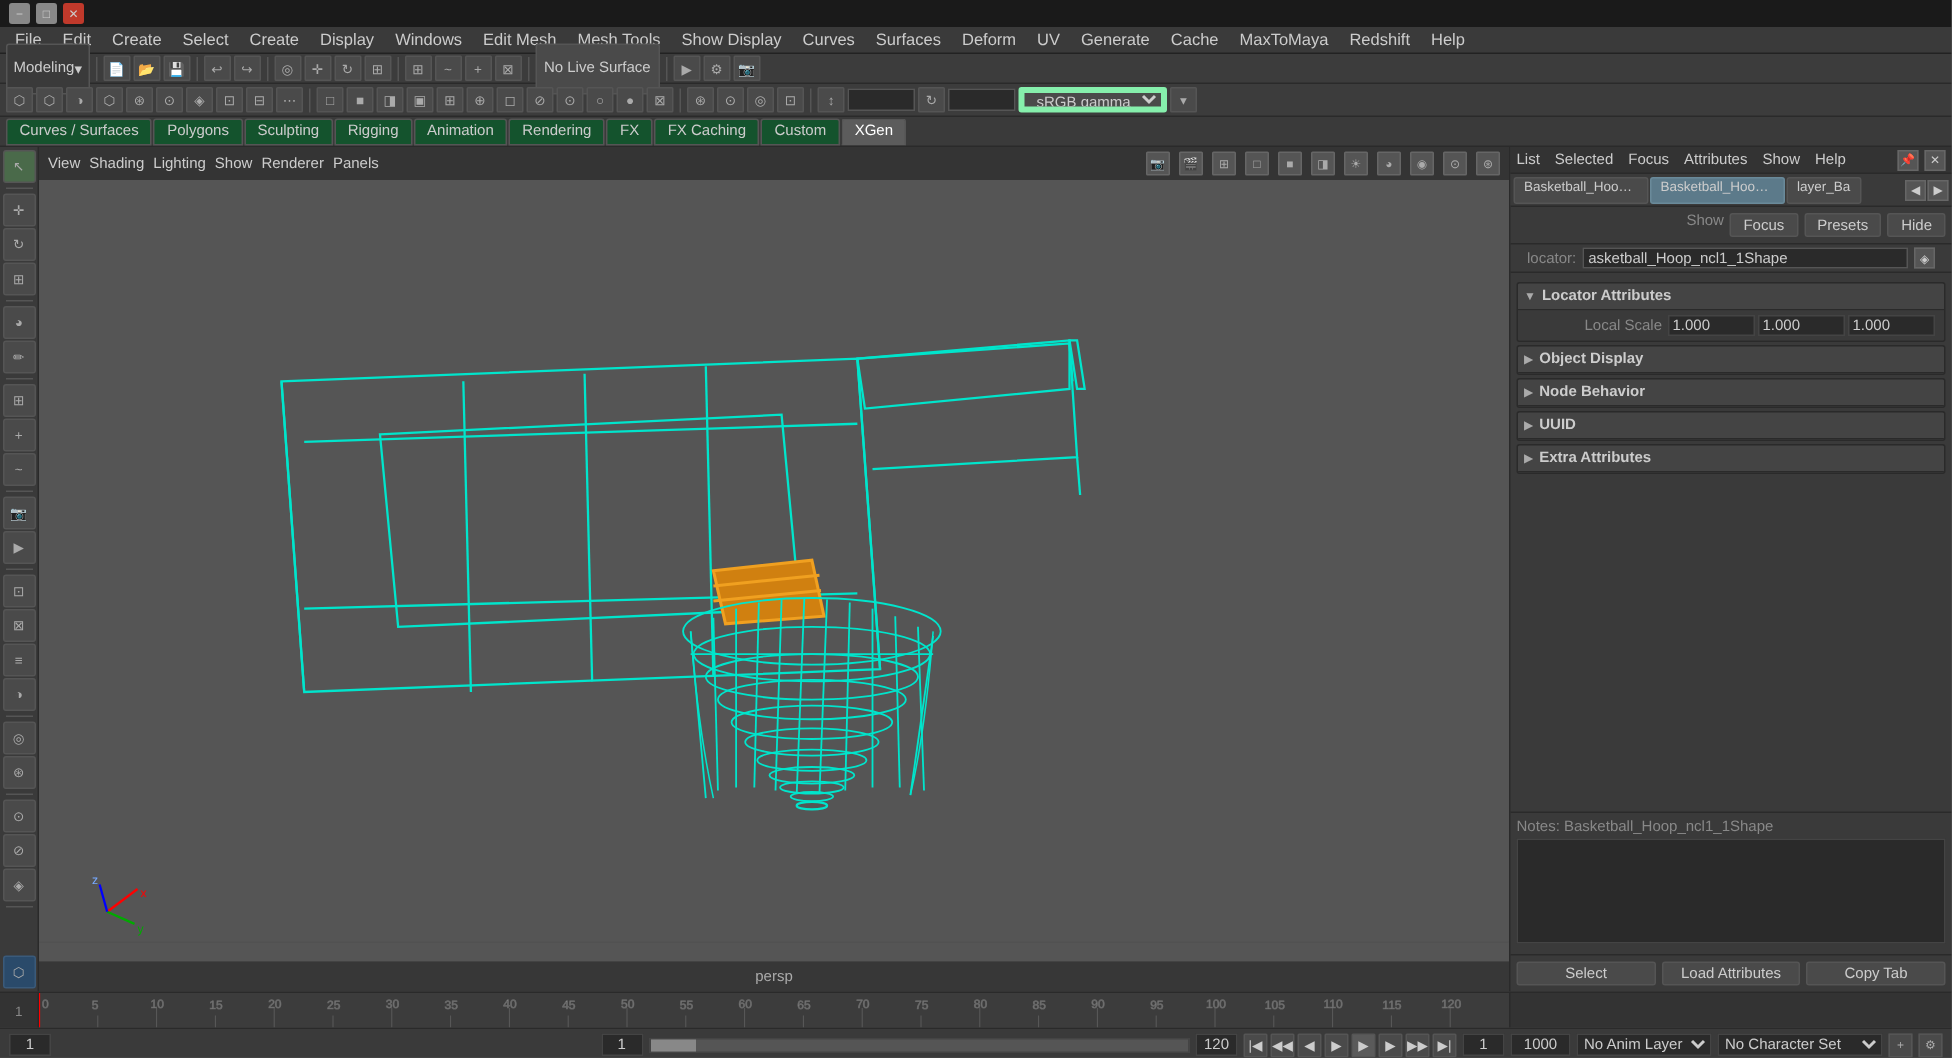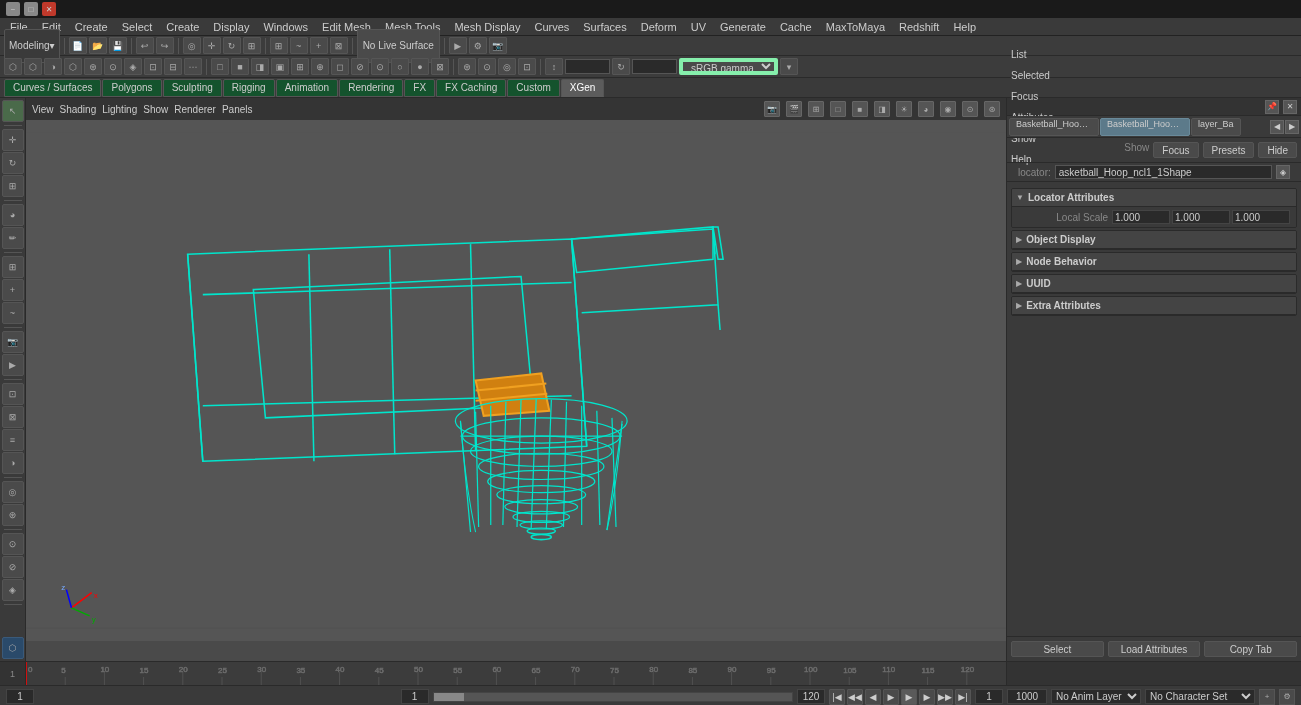--- a/index.html
+++ b/index.html
@@ -238,21 +238,21 @@
     
     #ae-tabs {
       height: 18px;
       background: #333;
       display: flex;
       align-items: center;
       padding: 0 4px;
       justify-content: space-between;
       border-bottom: 1px solid #2a2a2a;
     }
-    #ae-tabs-left { display: flex; gap: 10px; flex-direction: column; }
+    #ae-tabs-left { display: flex; gap: 10px; }
     .ae-tab-item { color: #ccc; cursor: pointer; font-size: 10px; }
     #ae-tabs-right { display: flex; gap: 4px; }
 
     
     #ae-node-tabs {
       height: 22px;
       background: #3a3a3a;
       display: flex;
       align-items: center;
       padding: 0 2px;
@@ -505,21 +505,21 @@
 <div id="menu-bar">
   <div class="menu-item">File</div>
   <div class="menu-item">Edit</div>
   <div class="menu-item">Create</div>
   <div class="menu-item">Select</div>
   <div class="menu-item">Create</div>
   <div class="menu-item">Display</div>
   <div class="menu-item">Windows</div>
   <div class="menu-item">Edit Mesh</div>
   <div class="menu-item">Mesh Tools</div>
-  <div class="menu-item">Mesh Display</div>
+  <div class="menu-item">Show Display</div>
   <div class="menu-item">Curves</div>
   <div class="menu-item">Surfaces</div>
   <div class="menu-item">Deform</div>
   <div class="menu-item">UV</div>
   <div class="menu-item">Generate</div>
   <div class="menu-item">Cache</div>
   <div class="menu-item">MaxToMaya</div>
   <div class="menu-item">Redshift</div>
   <div class="menu-item">Help</div>
 </div>
@@ -756,20 +756,23 @@
           <line x1="0" y1="0" x2="20" y2="-15" stroke="#f00" stroke-width="1.5"></line>
           <line x1="0" y1="0" x2="18" y2="8" stroke="#0a0" stroke-width="1.5"></line>
           <line x1="0" y1="0" x2="-5" y2="-18" stroke="#00f" stroke-width="1.5"></line>
           <text x="22" y="-10" fill="#f00" font-size="8">x</text>
           <text x="20" y="14" fill="#0a0" font-size="8">y</text>
           <text x="-10" y="-18" fill="#7af" font-size="8">z</text>
         </g>
       </svg>
     </div>
 
+    <div id="viewport-bottom">
+      <span>persp</span>
+    </div>
   </div>
 
   <div id="right-panel">
 
     <div id="ae-tabs">
       <div id="ae-tabs-left">
         <span class="ae-tab-item">List</span>
         <span class="ae-tab-item">Selected</span>
         <span class="ae-tab-item">Focus</span>
         <span class="ae-tab-item">Attributes</span>
@@ -857,20 +860,24 @@
 
       <div class="ae-section ae-section-collapsed">
         <div class="ae-section-header">
           <span class="ae-section-arrow">▶</span>
           <span class="ae-section-title">Extra Attributes</span>
         </div>
 
       </div>
     </div>
 
+    <div id="ae-notes">
+      <div id="ae-notes-label">Notes: Basketball_Hoop_ncl1_1Shape</div>
+      <textarea id="ae-notes-content" style=""></textarea>
+    </div>
 
     <div id="ae-bottom-btns">
       <div class="ae-bottom-btn">Select</div>
       <div class="ae-bottom-btn">Load Attributes</div>
       <div class="ae-bottom-btn">Copy Tab</div>
     </div>
   </div>
 
 </div>
 

